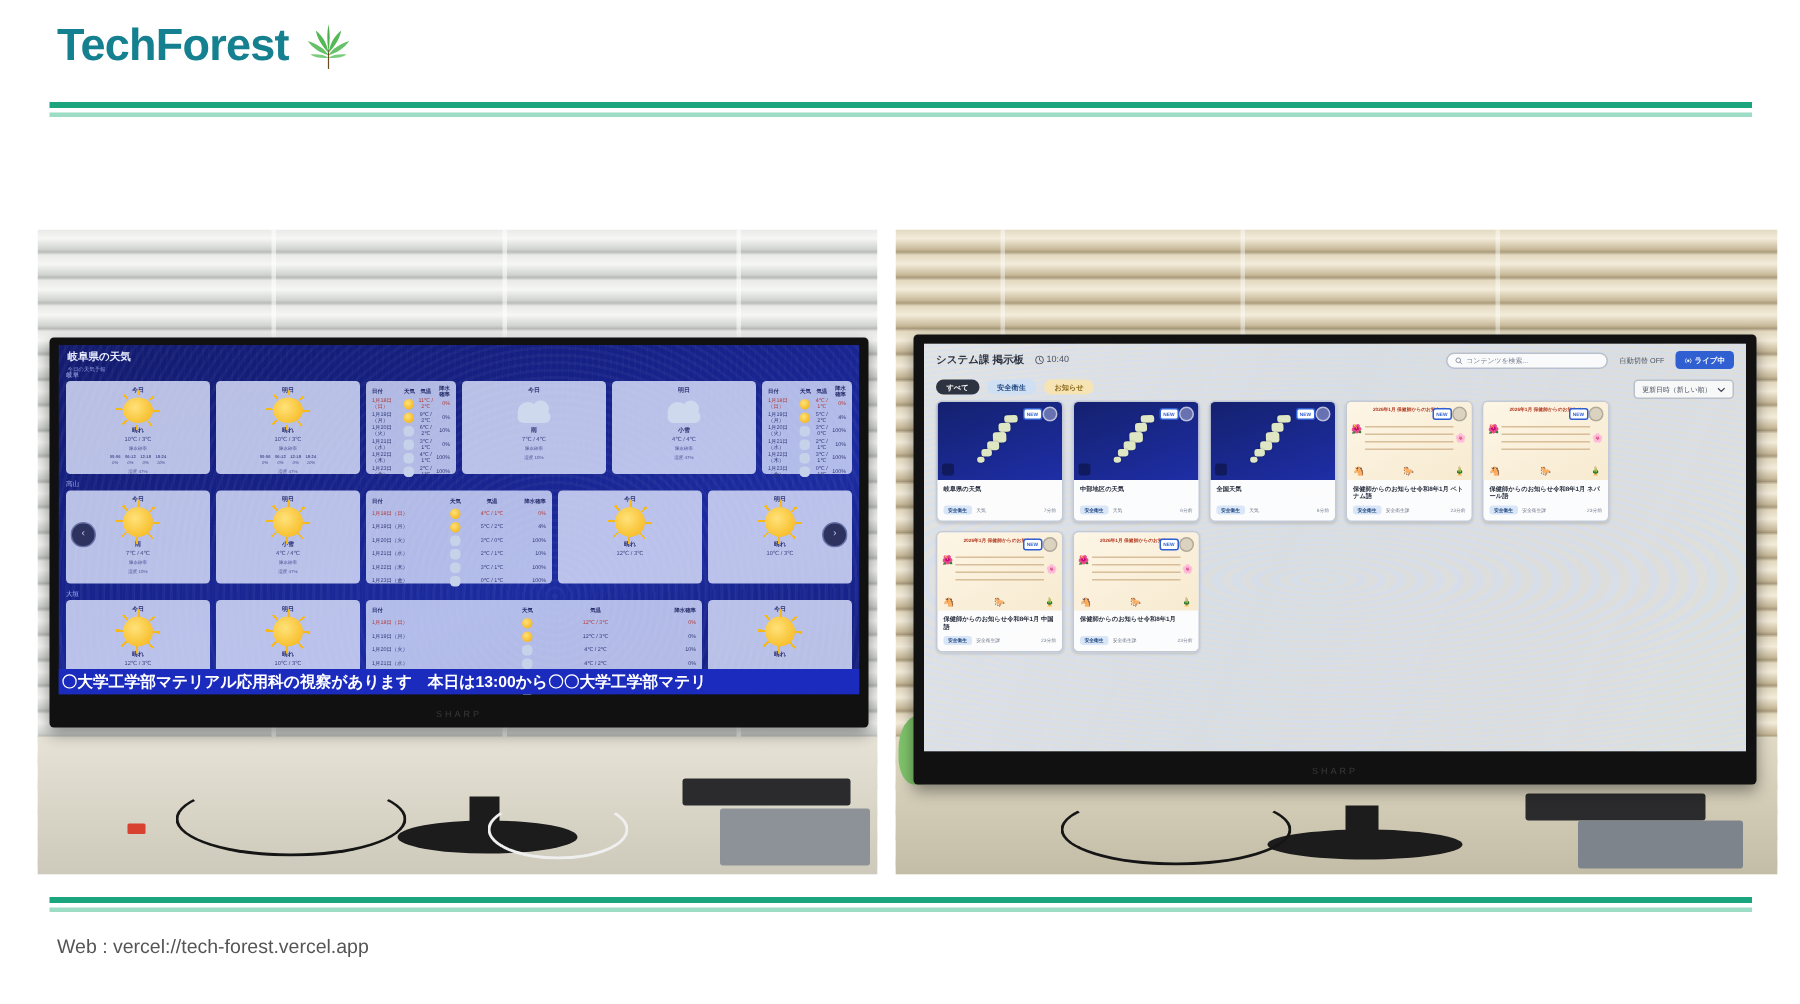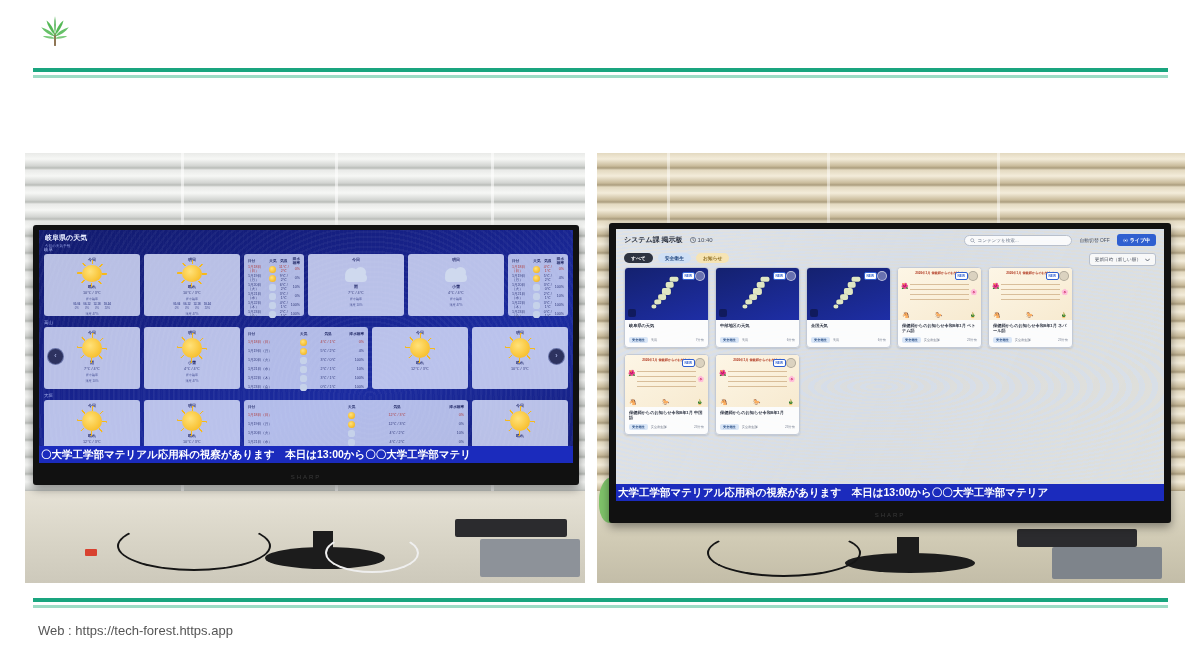--- a/index.html
+++ b/index.html
@@ -170,20 +170,21 @@
   .device2{position:absolute;background:#8d9299;border-radius:2px;}
   .green-obj{position:absolute;background:#7fc36a;border-radius:50% 50% 40% 40%;}
   .redplug{position:absolute;background:#d8412f;border-radius:1px;}
 </style>
 </head>
 <body>
 
 <div class="slide">
 
   <div class="brand">
+    <span class="brand-text">TechForest</span>
     <svg class="leaf" viewBox="0 0 64 64">
       <g fill="#4cae4f">
         <path d="M32 60 L32 36 Z" stroke="#6b4a1f" stroke-width="1.4"></path>
         <path d="M32 38 C30 26 30 14 32 4 C34 14 34 26 32 38 Z"></path>
         <path d="M32 40 C24 32 18 22 16 12 C24 18 30 28 32 40 Z" fill="#54b855"></path>
         <path d="M32 40 C40 32 46 22 48 12 C40 18 34 28 32 40 Z" fill="#54b855"></path>
         <path d="M32 43 C22 40 12 34 6 25 C16 28 27 34 32 43 Z" fill="#66c168"></path>
         <path d="M32 43 C42 40 52 34 58 25 C48 28 37 34 32 43 Z" fill="#66c168"></path>
         <path d="M32 46 C24 47 15 46 9 42 C17 41 27 42 32 46 Z" fill="#7ccb7c"></path>
         <path d="M32 46 C40 47 49 46 55 42 C47 41 37 42 32 46 Z" fill="#7ccb7c"></path>
@@ -754,26 +755,23 @@
                 <div class="card-meta">
                   <span class="mini-chip safety">安全衛生</span>
                   <span class="card-sub">安全衛生課</span>
                   <span class="card-date">23分前</span>
                 </div>
               </div>
             </div>
 
           </div>
 
-          <div class="ticker">
-            <div class="ticker-txt">大学工学部マテリアル応用科の視察があります　本日は13:00から〇〇大学工学部マテリア</div>
-          </div>
         </div>
       </div>
       <div class="tv-logo">SHARP</div>
     </div>
   </div>
 
   <div class="frule-thick"></div>
   <div class="frule-thin"></div>
-  <div class="footer-web">Web : https://tech-forest.https.app</div>
+  <div class="footer-web">Web : vercel://tech-forest.vercel.app</div>
 
 </div>
 
 </body></html>

